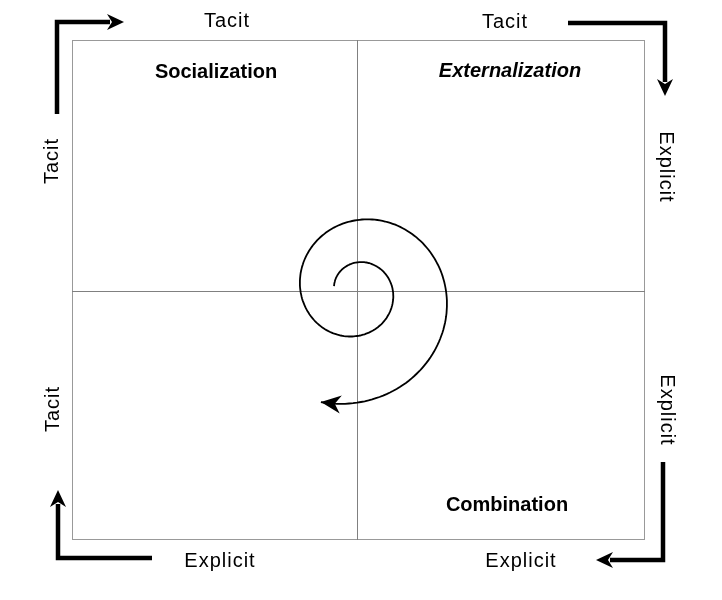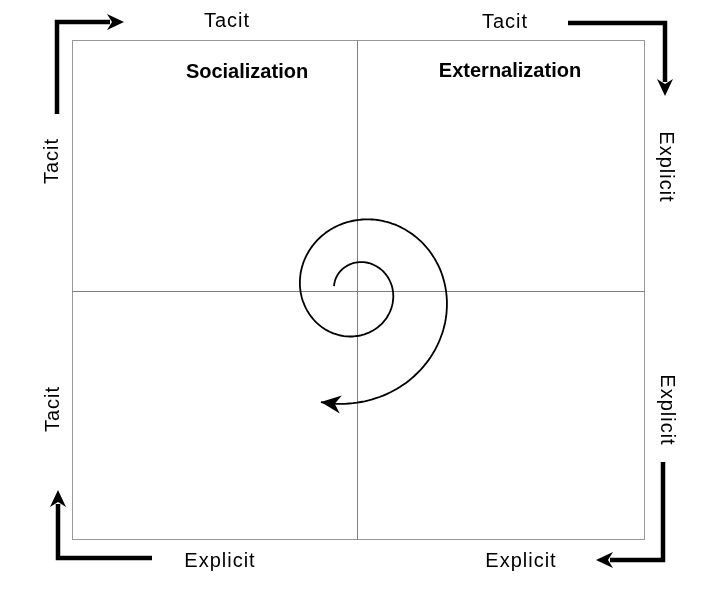--- a/index.html
+++ b/index.html
@@ -78,22 +78,23 @@
 </style>
 </head>
 <body>
 
 <div class="canvas">
 
   <div class="matrix-box"></div>
   <div class="vline"></div>
   <div class="hline"></div>
 
-  <div class="label quadrant-label" style="left:216px; top:71px;margin-left:31px;">Socialization</div>
-  <div class="label quadrant-label" style="left:510px; top:70px;">Externalization</div>
+  <div class="label quadrant-label" style="left:216px; top:71px;">Socialization</div>
+  <div class="label quadrant-label" style="left:510px; top:70px;font-style:italic;">Externalization</div>
+  <div class="label quadrant-label" style="left:507px; top:504px;">Combination</div>
 
   <div class="label edge-label" style="left:227px; top:20px;">Tacit</div>
   <div class="label edge-label" style="left:505px; top:21px;">Tacit</div>
 
   <div class="label edge-label" style="left:220px; top:560px;">Explicit</div>
   <div class="label edge-label" style="left:521px; top:560px;">Explicit</div>
 
   <div class="label edge-label rot-ccw" style="left:51px; top:161px;">Tacit</div>
   <div class="label edge-label rot-ccw" style="left:52px; top:409px;">Tacit</div>
 

